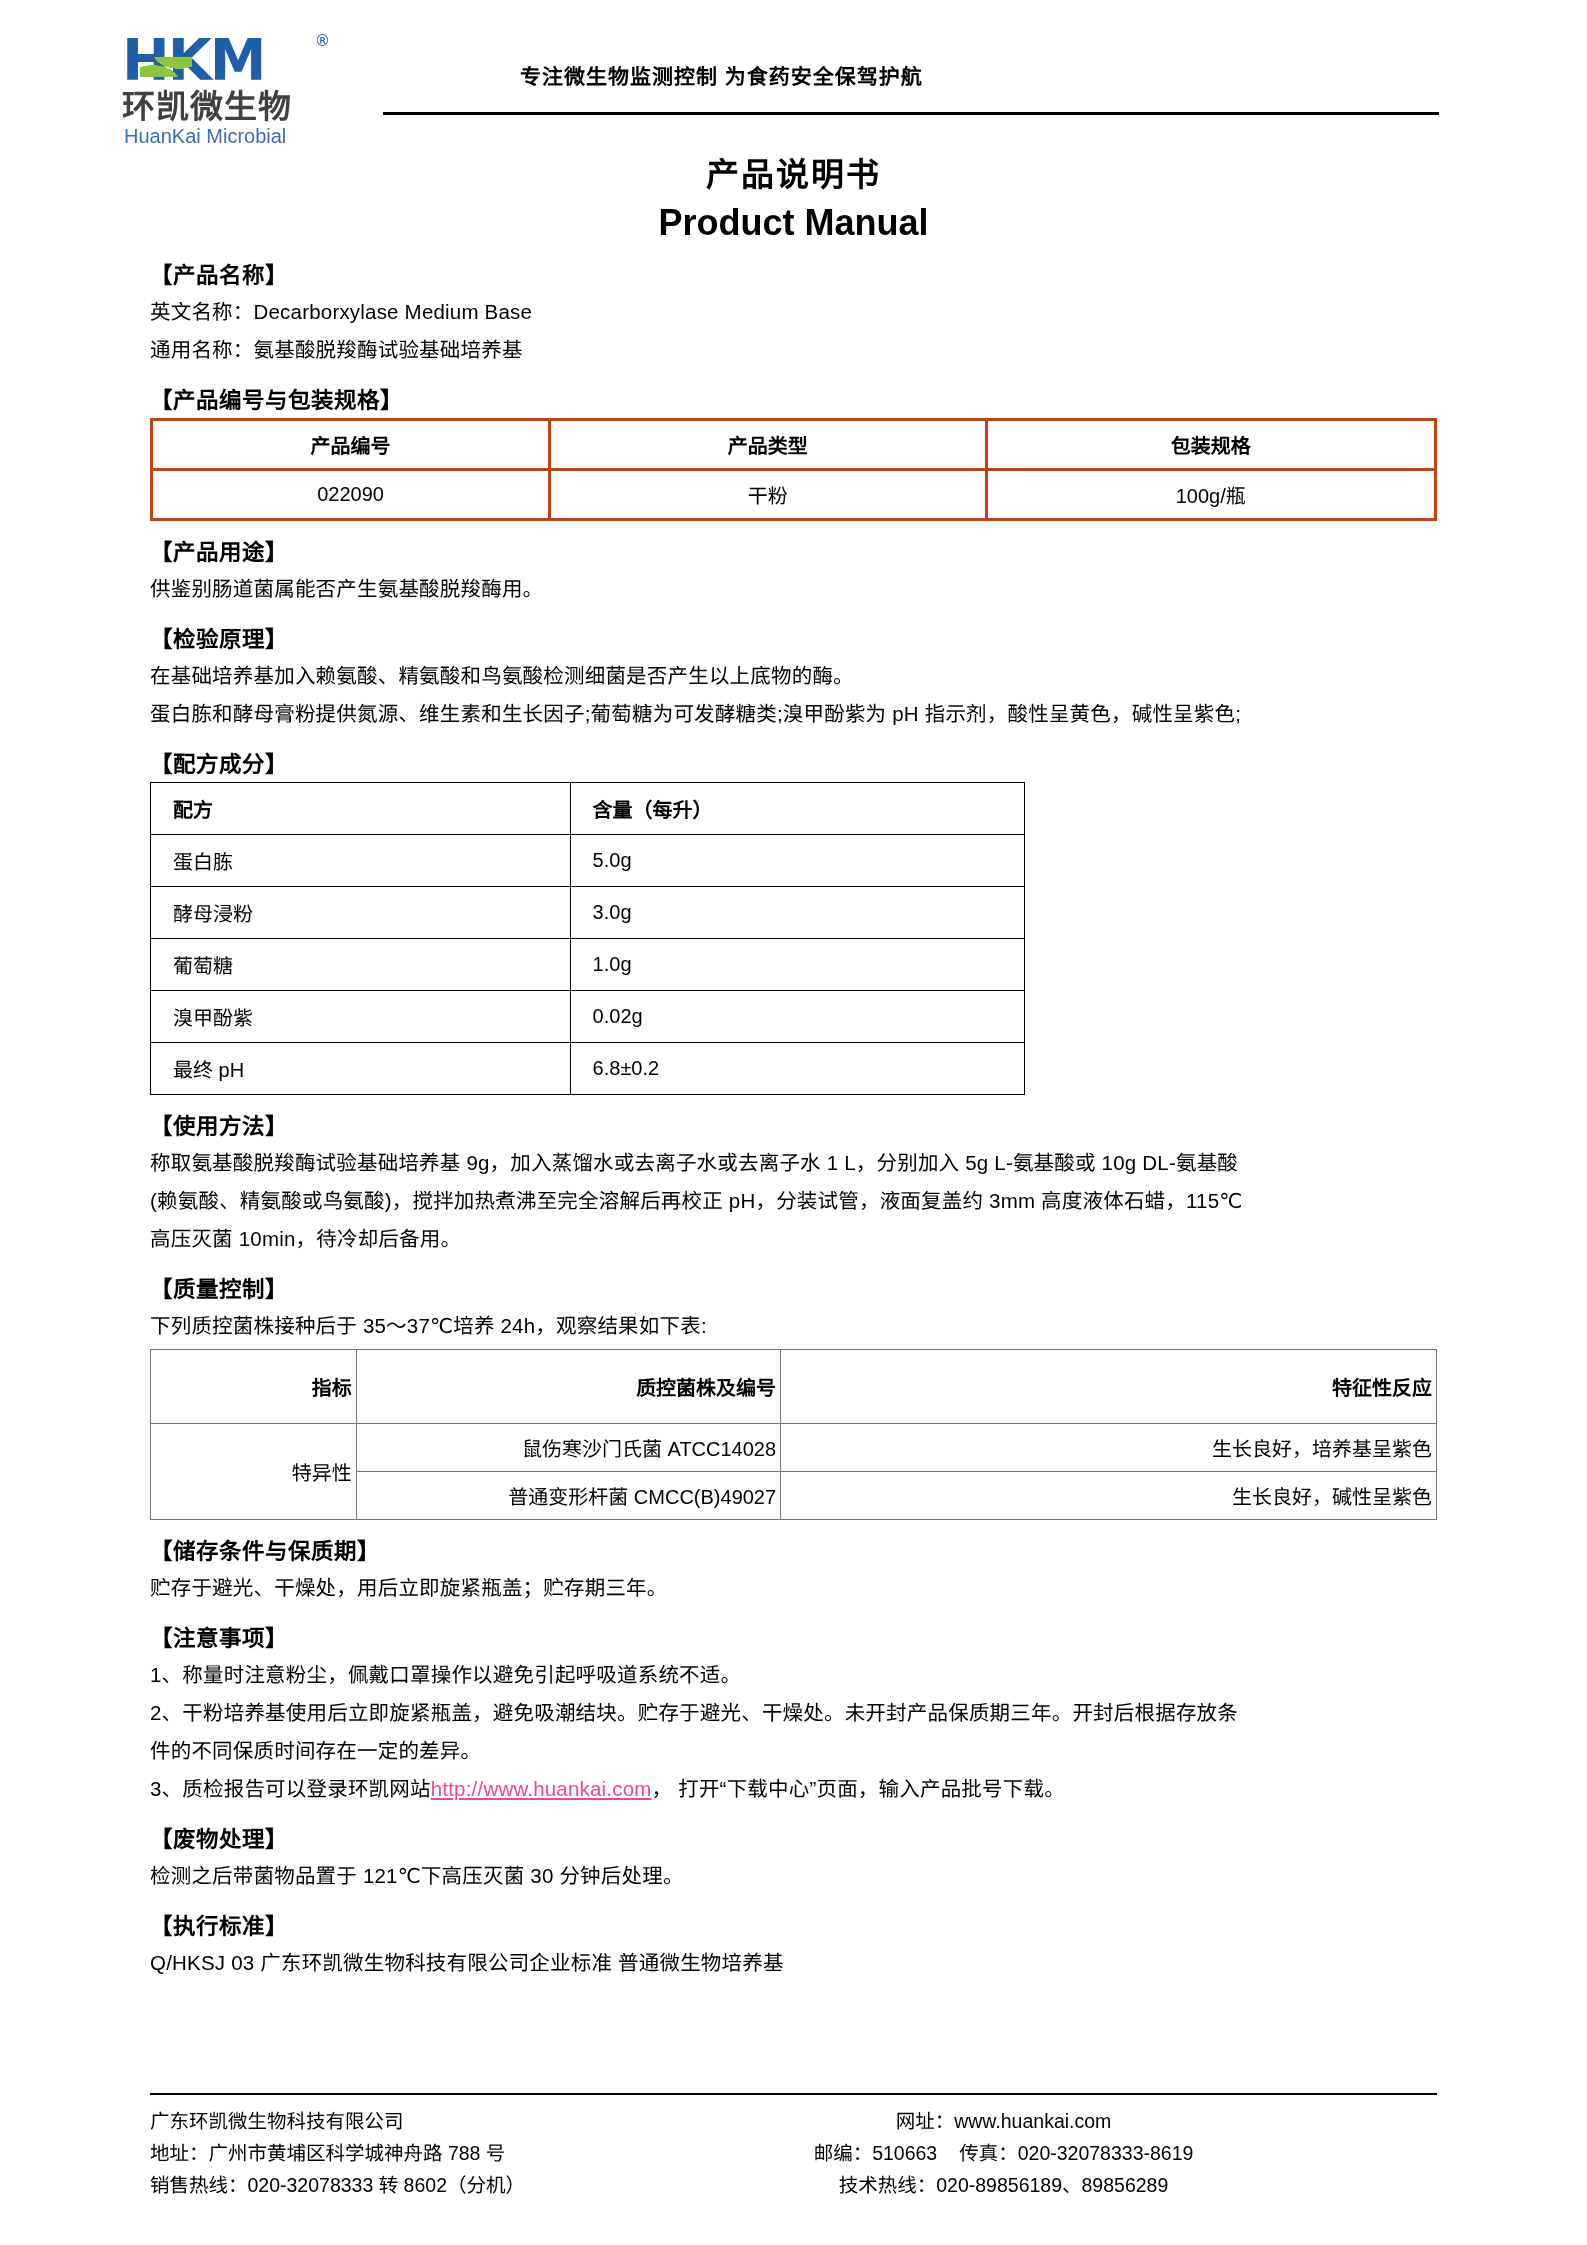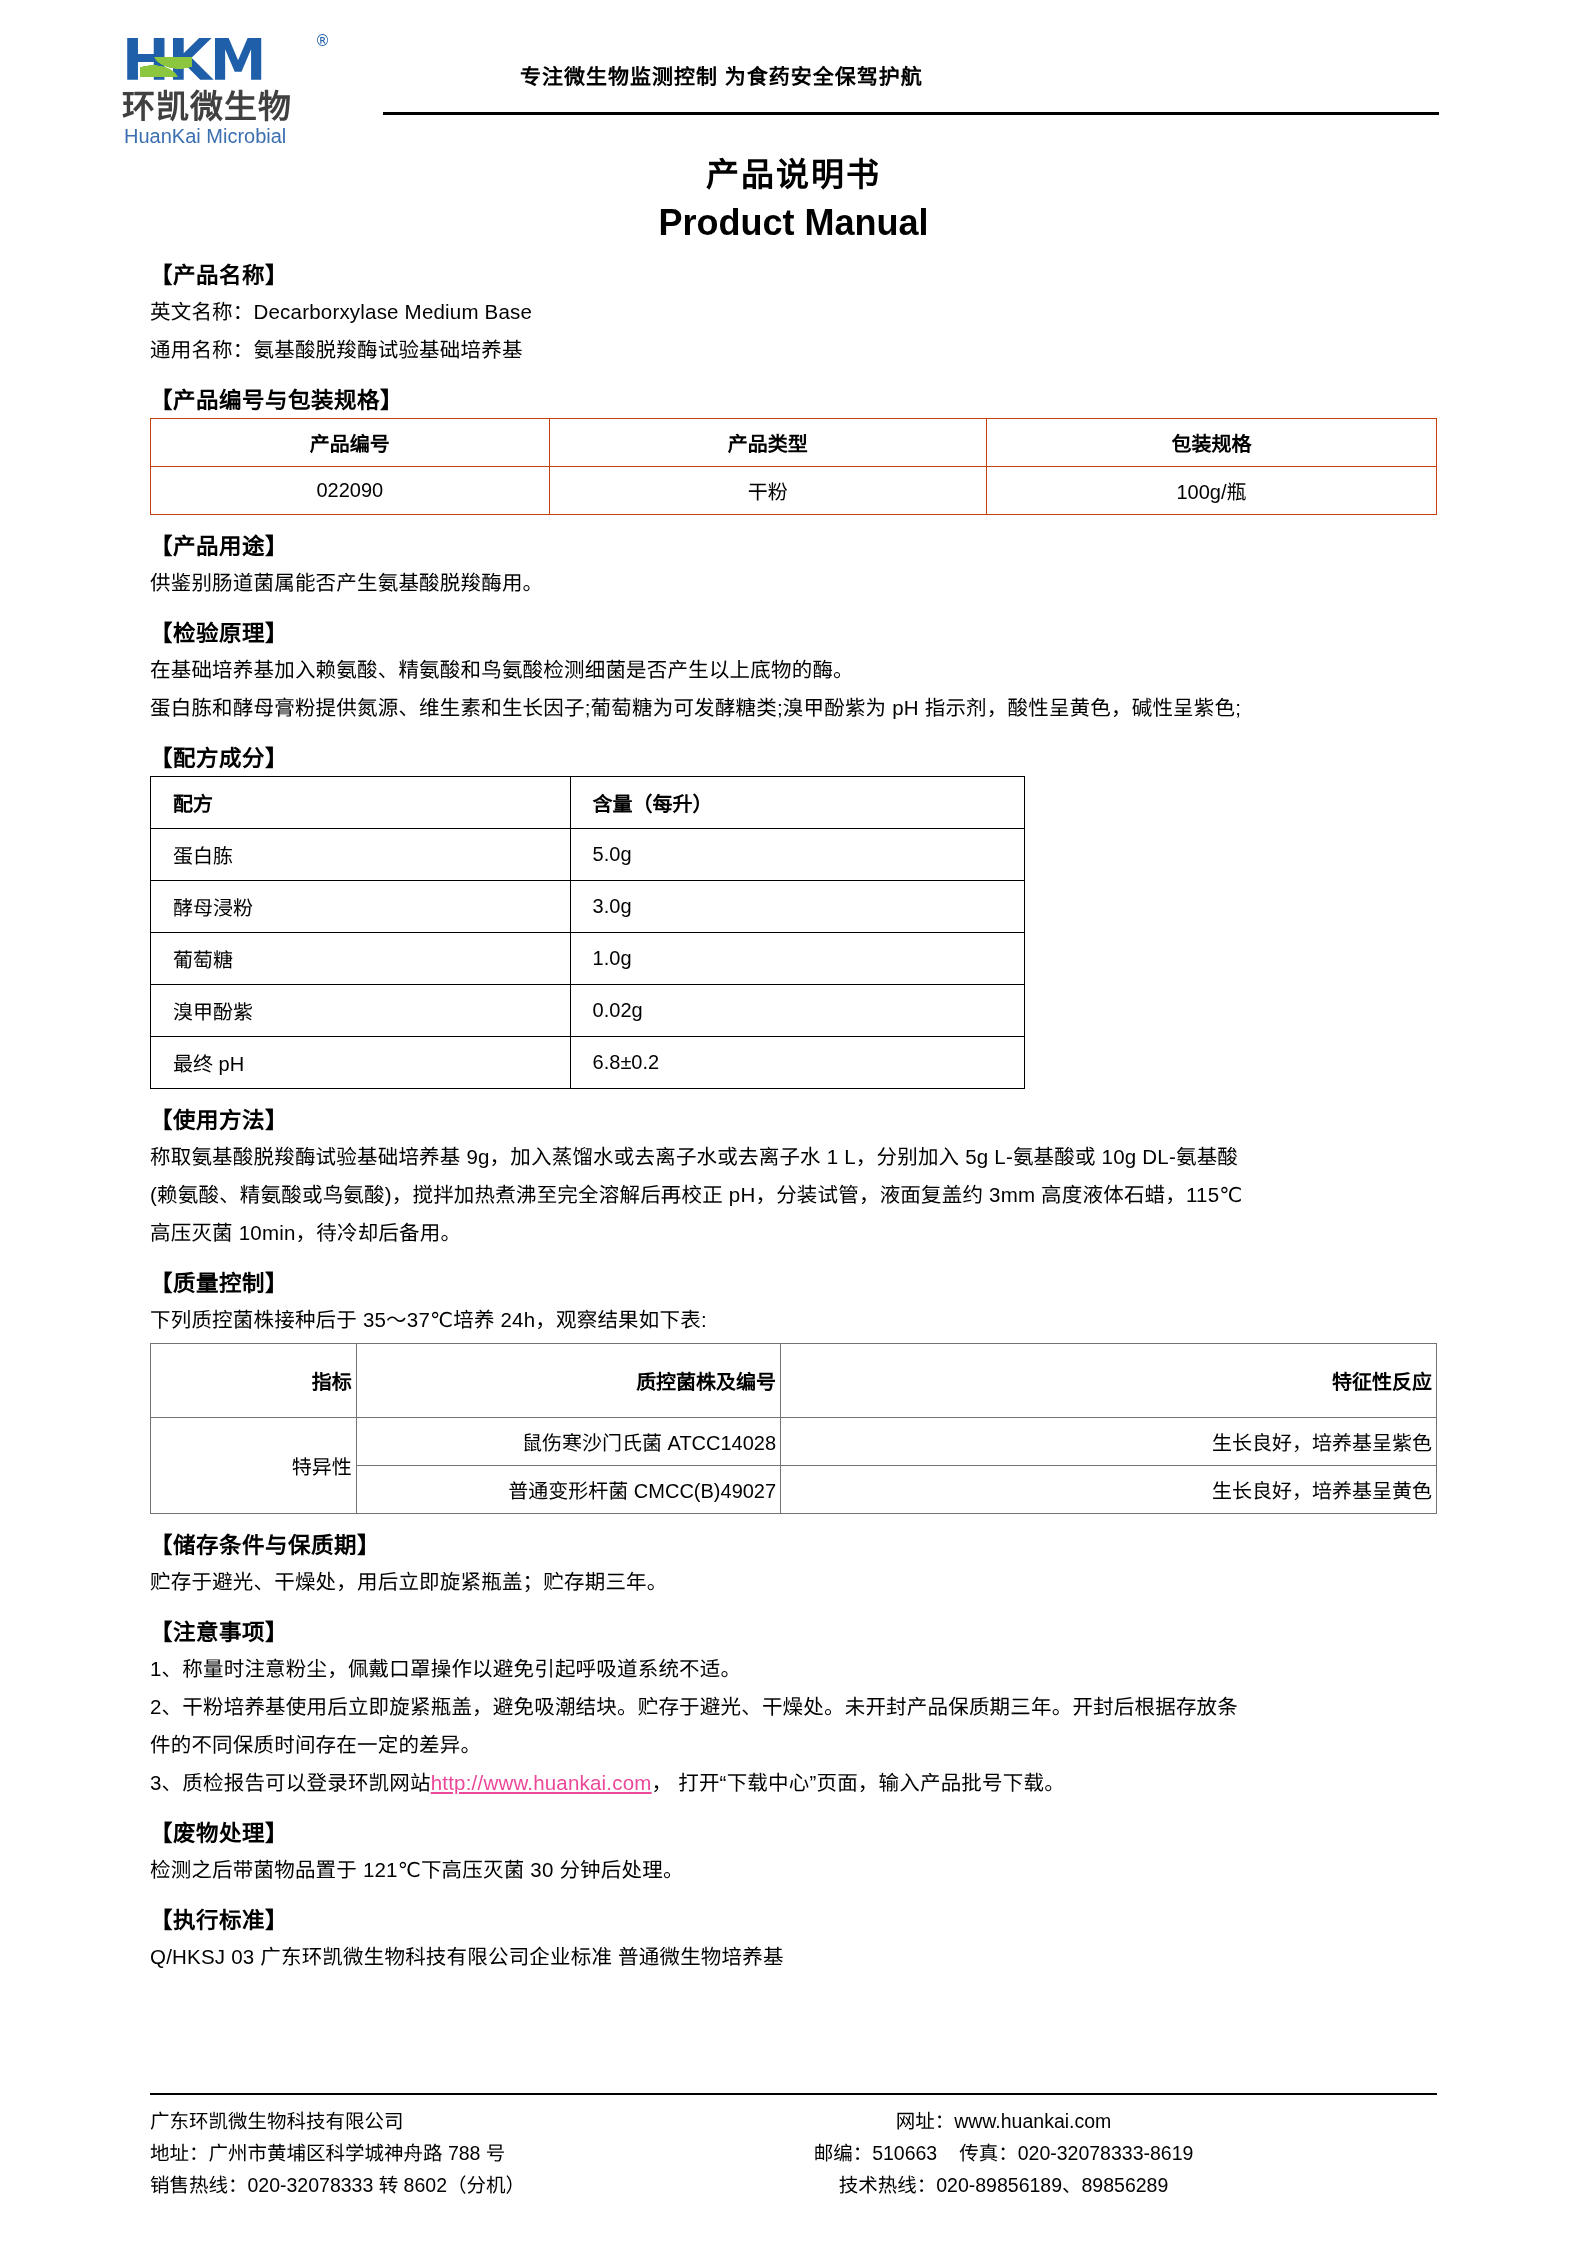--- a/index.html
+++ b/index.html
@@ -132,21 +132,21 @@
     letter-spacing: 0.2px;
   }
 
   
   table {
     border-collapse: collapse;
     width: 100%;
     margin: 4px 0 2px 0;
   }
   table.spec td, table.spec th {
-    border: 1px solid #c2410c;
+    border: 3px solid #c2410c;
     text-align: center;
     font-size: 20px;
     padding: 9px 4px;
   }
   table.spec th { font-weight: bold; }
 
   table.formula {
     width: 68%;
   }
   table.formula td, table.formula th {
@@ -289,21 +289,21 @@
       <th style="width:33%">质控菌株及编号</th>
       <th>特征性反应</th>
     </tr>
     <tr>
       <td rowspan="2">特异性</td>
       <td>鼠伤寒沙门氏菌 ATCC14028</td>
       <td>生长良好，培养基呈紫色</td>
     </tr>
     <tr>
       <td>普通变形杆菌 CMCC(B)49027</td>
-      <td>生长良好，培养基呈黄色</td>
+      <td>生长良好，碱性呈紫色</td>
     </tr>
   </tbody>
     </table>
 
   <div class="sec-head">【储存条件与保质期】</div>
   <p class="para">贮存于避光、干燥处，用后立即旋紧瓶盖；贮存期三年。</p>
 
   <div class="sec-head">【注意事项】</div>
   <p class="para">1、称量时注意粉尘，佩戴口罩操作以避免引起呼吸道系统不适。</p>
   <p class="para">2、干粉培养基使用后立即旋紧瓶盖，避免吸潮结块。贮存于避光、干燥处。未开封产品保质期三年。开封后根据存放条</p>

